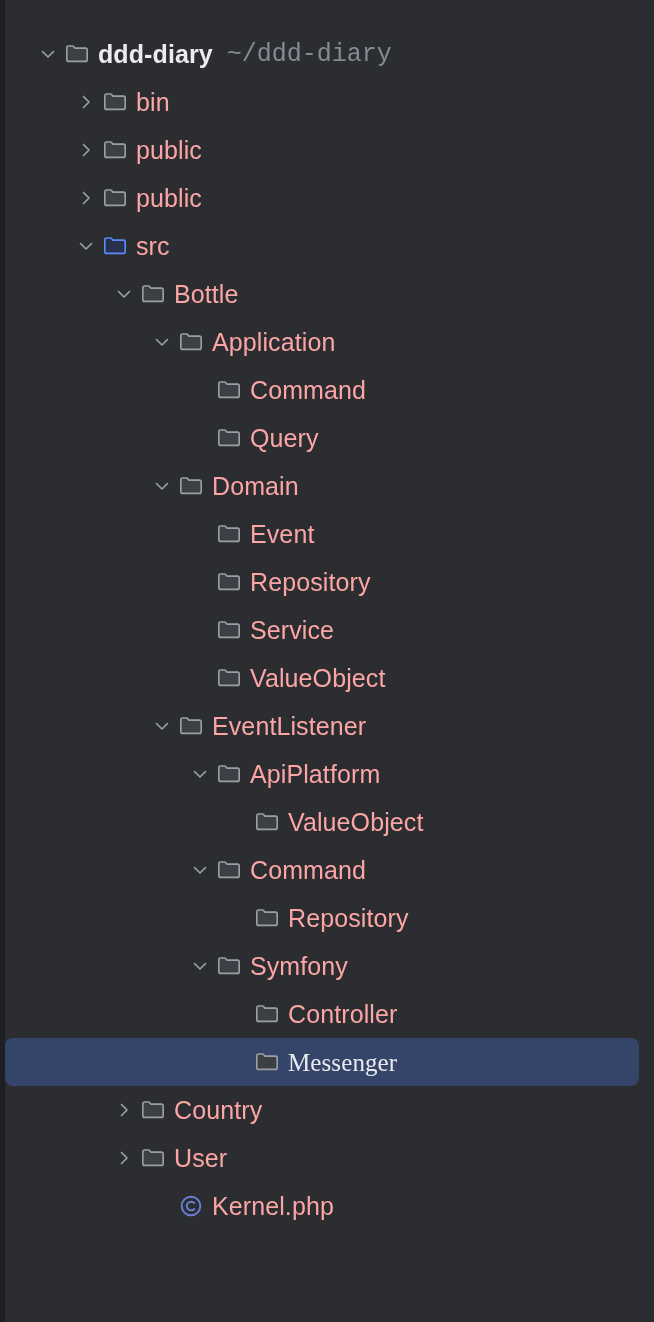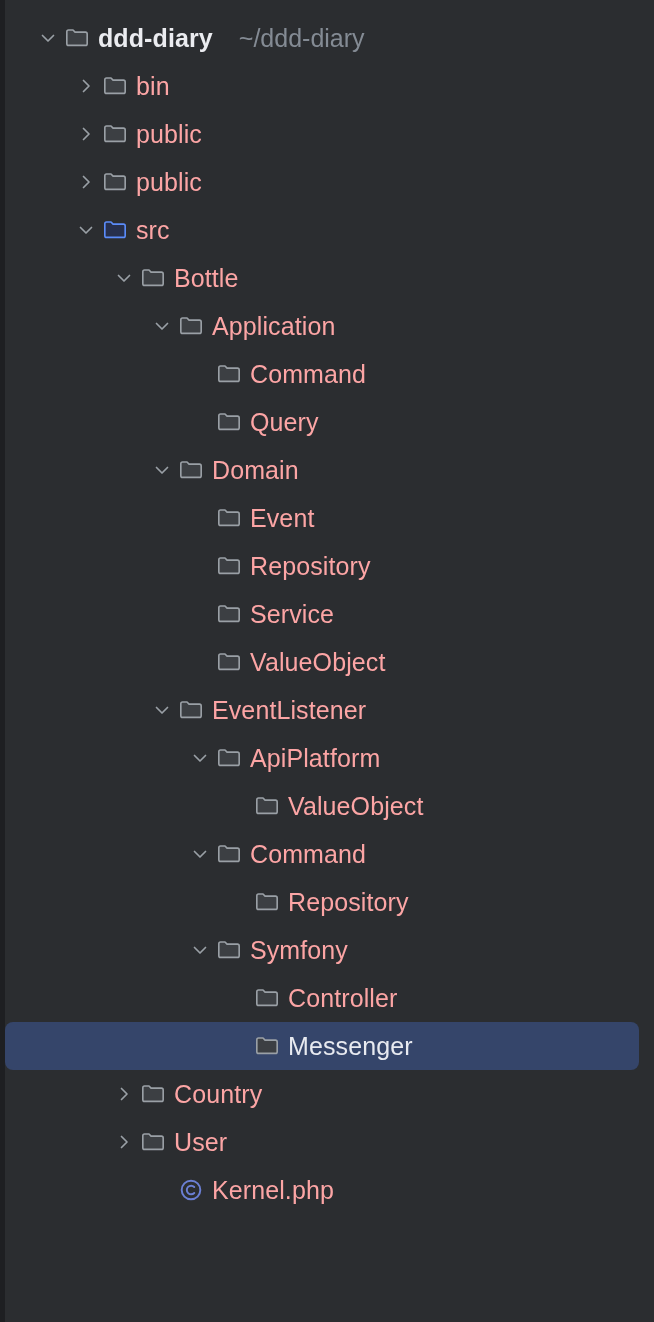--- a/index.html
+++ b/index.html
@@ -26,36 +26,37 @@
     z-index: 5;
   }
 
   #tree {
     position: absolute;
     left: 5px;
     top: 0;
     width: 649px;
     height: 100%;
     background: #2b2d30;
-    padding-top: 14px;
+    padding-top: 30px;
     box-sizing: border-box;
   }
 
   .row {
     position: relative;
     height: 48px;
     display: flex;
     align-items: center;
     box-sizing: border-box;
     white-space: nowrap;
     margin-right: 15px;
     border-radius: 8px;
   }
   .row.selected {
     background: #35456a;
+    font-family: Liberation Serif, serif;
   }
 
   
   .indent {
     flex: 0 0 auto;
   }
 
   .twisty {
     flex: 0 0 auto;
     width: 30px;
@@ -82,22 +83,23 @@
     color: #fca5a5;
     letter-spacing: 0.1px;
     line-height: 1;
   }
   .label.bold { font-weight: bold; color: #ebecf0; }
   .label.selected-label { color: #e8eaf0; }
 
   .path {
     font-size: 25px;
     color: #848b94;
-    margin-left: 26px;
+    margin-left: 14px;
     line-height: 1;
+    font-family: Liberation Mono, monospace;
   }
 </style>
 </head>
 <body>
 
 <div id="gutter-strip"></div>
 
 <div id="tree">
     <div class="row">
       <div class="indent" style="width: 28px;"></div>

